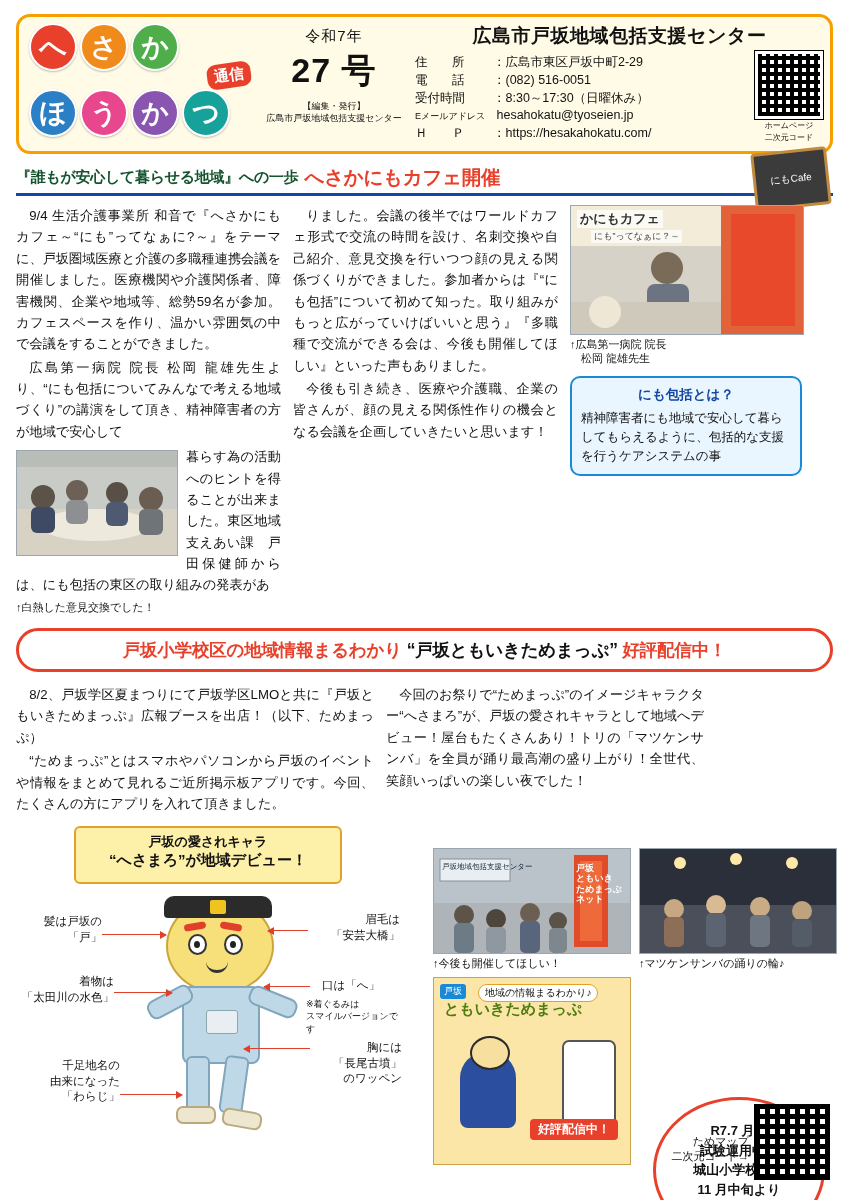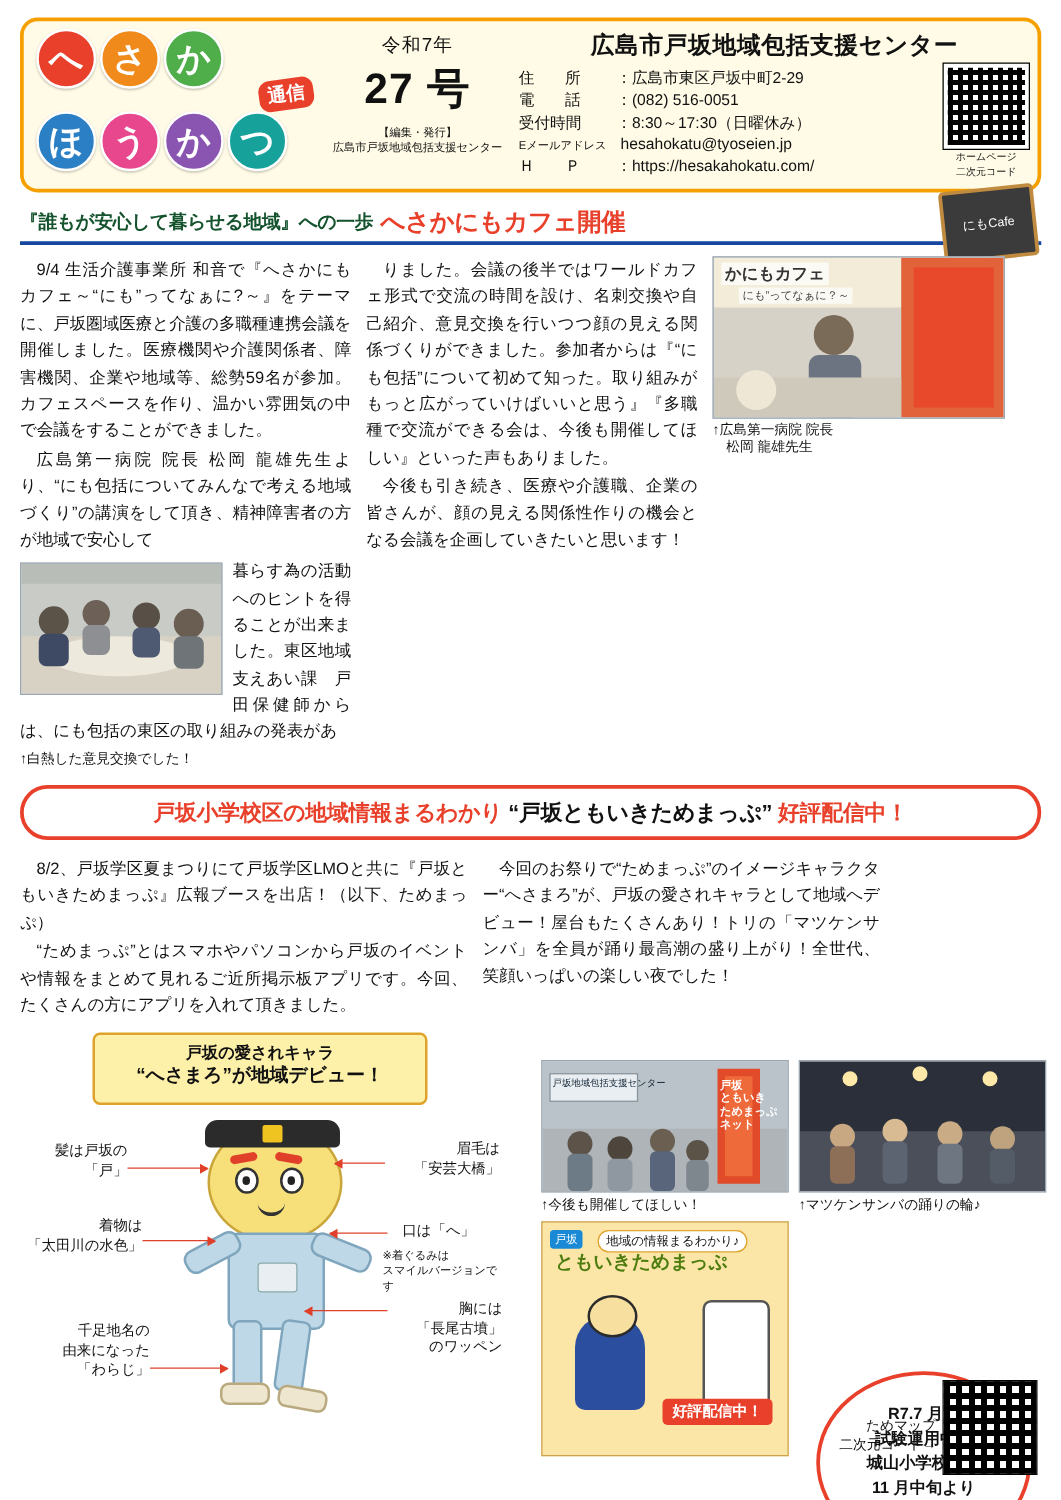--- a/index.html
+++ b/index.html
@@ -243,20 +243,24 @@
           <rect x="76" y="78" width="42" height="50" rx="8" fill="#6b7480"></rect>
           <rect x="0" y="96" width="150" height="32" fill="#cfc9bb"></rect>
           <circle cx="34" cy="106" r="16" fill="#efe7d6"></circle>
         </svg>
         <div style="position:absolute;left:6px;top:4px;font-size:13px;font-weight:bold;color:#333;background:rgba(255,255,255,.75);padding:0 3px;">かにもカフェ</div>
         <div style="position:absolute;left:6px;top:24px;font-size:9px;color:#444;background:rgba(255,255,255,.7);padding:0 3px;margin-left:14px;">にも”ってなぁに？～</div>
       </div>
       <div class="cap" style="white-space:pre-line;">↑広島第一病院 院長
 　松岡 龍雄先生</div>
 
+      <div class="callout">
+        <div class="ct">にも包括とは？</div>
+        <div>精神障害者にも地域で安心して暮らしてもらえるように、包括的な支援を行うケアシステムの事</div>
+      </div>
     </div>
   </div>
 
   <div class="ribbon">
     <span>戸坂小学校区の地域情報まるわかり</span>
     <span class="blk">“戸坂ともいきためまっぷ”</span>
     <span>好評配信中！</span>
   </div>
 
   <div class="sec2">

